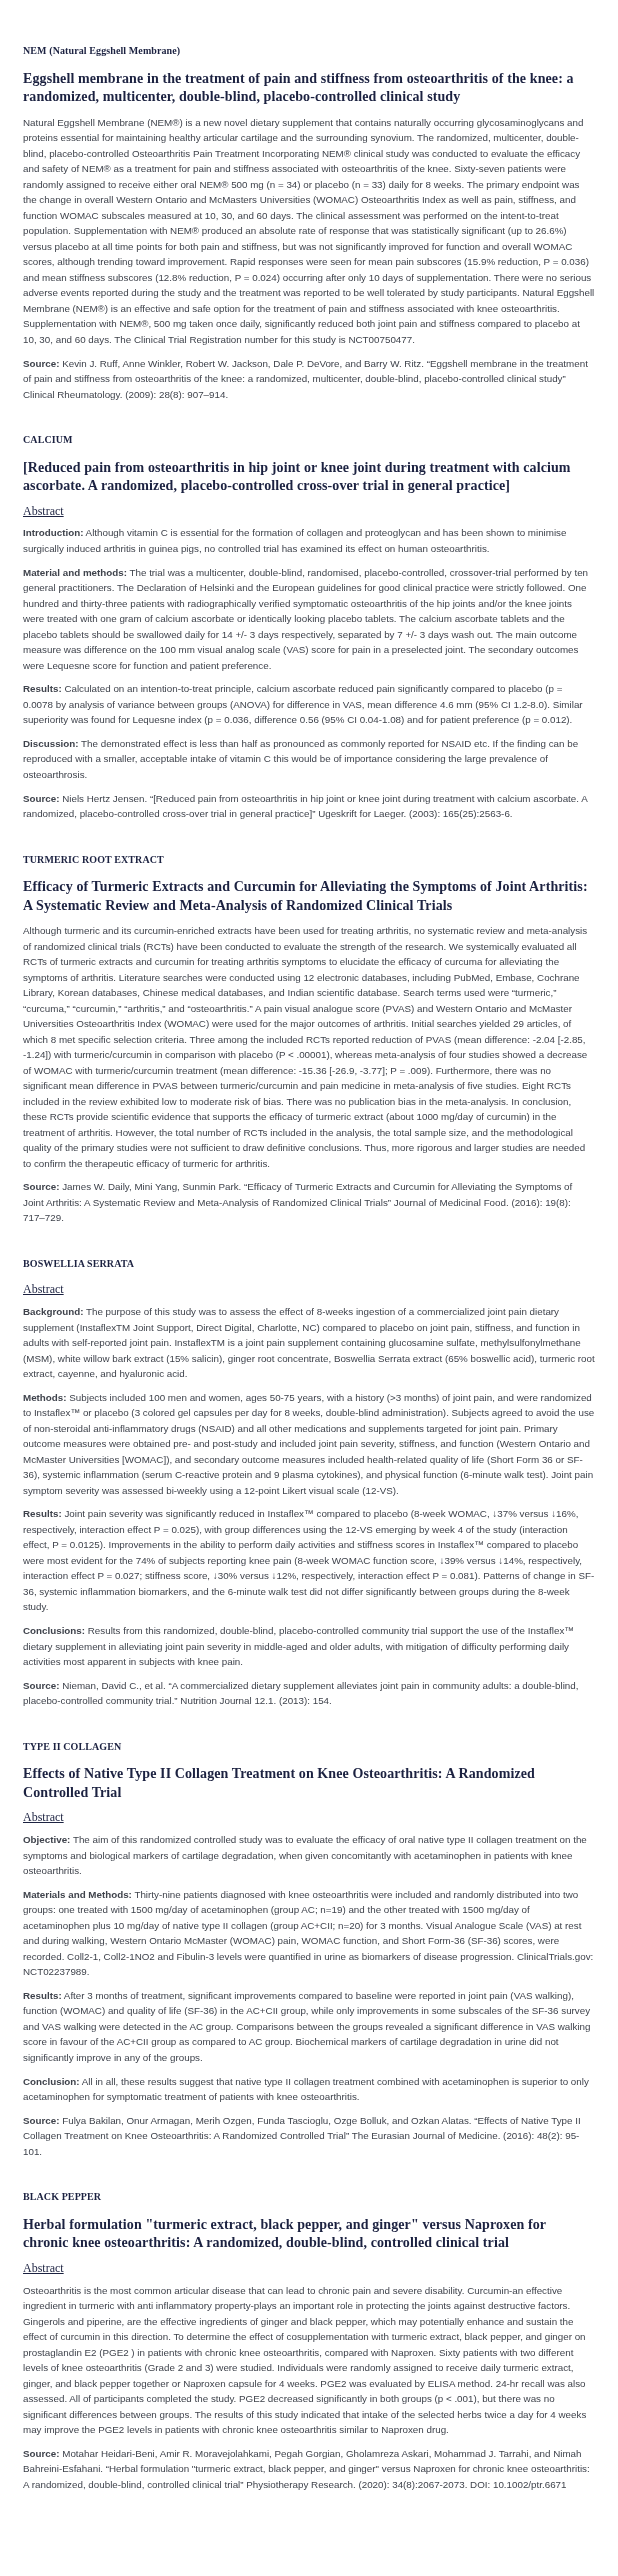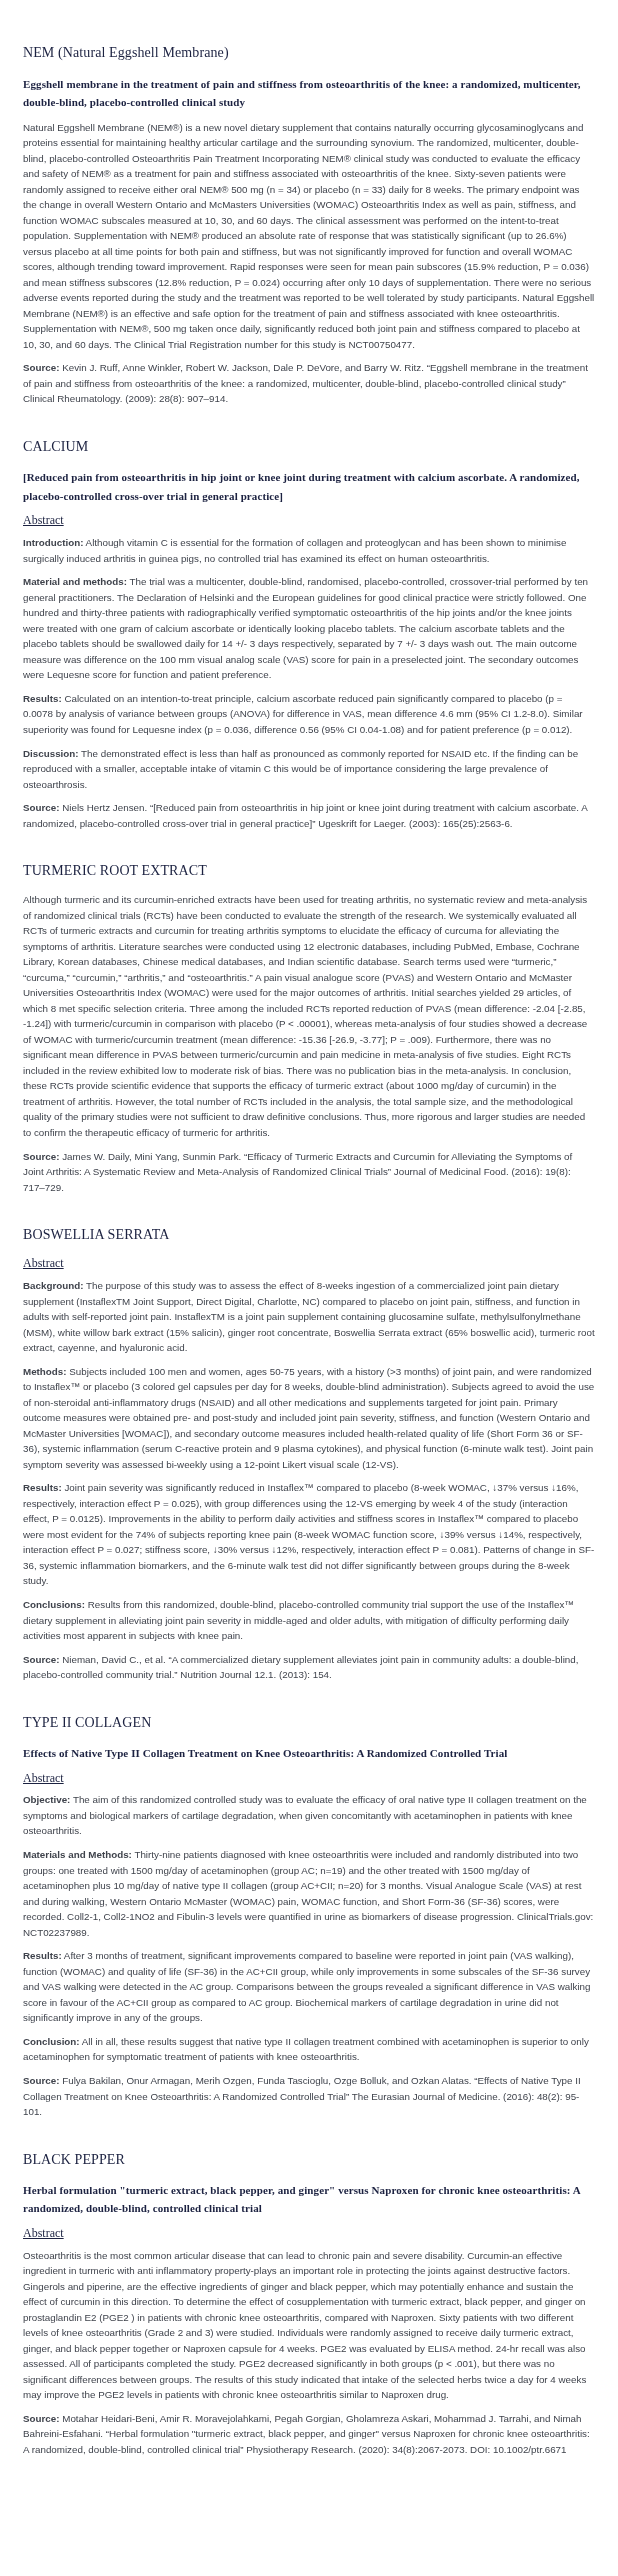--- a/index.html
+++ b/index.html
@@ -19,31 +19,31 @@
     font-family:"Liberation Serif",serif;
     font-weight:700;
     font-size:15.5px;
     line-height:1.25;
     color:var(--heading);
     margin:0 0 0 0;
     letter-spacing:0.1px;
   }
   .section-heading{
     font-family:"Liberation Serif",serif;
-    font-weight:400;
-    font-size:14px;
+    font-weight:700;
+    font-size:10px;
     line-height:1.2;
     color:var(--heading);
     margin:32px 0 12.4px 0;
     letter-spacing:0.1px;
   }
   .study-title{
     font-family:"Liberation Serif",serif;
     font-weight:700;
-    font-size:11px;
+    font-size:14px;
     line-height:18.5px;
     color:var(--heading);
     margin:0 0 8.2px 0;
     letter-spacing:0.1px;
   }
   .abstract-heading{
     font-family:"Liberation Serif",serif;
     font-weight:400;
     font-size:12px;
     line-height:15.5px;
@@ -101,20 +101,21 @@
       <span>The demonstrated effect is less than half as pronounced as commonly reported for NSAID etc. If the finding can be reproduced with a smaller, acceptable intake of vitamin C this would be of importance considering the large prevalence of osteoarthrosis.</span>
     </p>
     <p class="para">
       <strong class="plabel">Source:</strong>
       <span>Niels Hertz Jensen. “[Reduced pain from osteoarthritis in hip joint or knee joint during treatment with calcium ascorbate. A randomized, placebo-controlled cross-over trial in general practice]” Ugeskrift for Laeger. (2003): 165(25):2563-6.</span>
     </p>
   </div>
 
   <div class="section">
     <h2 class="section-heading">TURMERIC ROOT EXTRACT</h2>
+    <h3 class="study-title">Efficacy of Turmeric Extracts and Curcumin for Alleviating the Symptoms of Joint Arthritis: A Systematic Review and Meta-Analysis of Randomized Clinical Trials</h3>
     <p class="para">
       <strong class="plabel"></strong>
       <span>Although turmeric and its curcumin-enriched extracts have been used for treating arthritis, no systematic review and meta-analysis of randomized clinical trials (RCTs) have been conducted to evaluate the strength of the research. We systemically evaluated all RCTs of turmeric extracts and curcumin for treating arthritis symptoms to elucidate the efficacy of curcuma for alleviating the symptoms of arthritis. Literature searches were conducted using 12 electronic databases, including PubMed, Embase, Cochrane Library, Korean databases, Chinese medical databases, and Indian scientific database. Search terms used were “turmeric,” “curcuma,” “curcumin,” “arthritis,” and “osteoarthritis.” A pain visual analogue score (PVAS) and Western Ontario and McMaster Universities Osteoarthritis Index (WOMAC) were used for the major outcomes of arthritis. Initial searches yielded 29 articles, of which 8 met specific selection criteria. Three among the included RCTs reported reduction of PVAS (mean difference: -2.04 [-2.85, -1.24]) with turmeric/curcumin in comparison with placebo (P &lt; .00001), whereas meta-analysis of four studies showed a decrease of WOMAC with turmeric/curcumin treatment (mean difference: -15.36 [-26.9, -3.77]; P = .009). Furthermore, there was no significant mean difference in PVAS between turmeric/curcumin and pain medicine in meta-analysis of five studies. Eight RCTs included in the review exhibited low to moderate risk of bias. There was no publication bias in the meta-analysis. In conclusion, these RCTs provide scientific evidence that supports the efficacy of turmeric extract (about 1000 mg/day of curcumin) in the treatment of arthritis. However, the total number of RCTs included in the analysis, the total sample size, and the methodological quality of the primary studies were not sufficient to draw definitive conclusions. Thus, more rigorous and larger studies are needed to confirm the therapeutic efficacy of turmeric for arthritis.</span>
     </p>
     <p class="para">
       <strong class="plabel">Source:</strong>
       <span>James W. Daily, Mini Yang, Sunmin Park. “Efficacy of Turmeric Extracts and Curcumin for Alleviating the Symptoms of Joint Arthritis: A Systematic Review and Meta-Analysis of Randomized Clinical Trials” Journal of Medicinal Food. (2016): 19(8): 717–729.</span>
     </p>
   </div>
 

